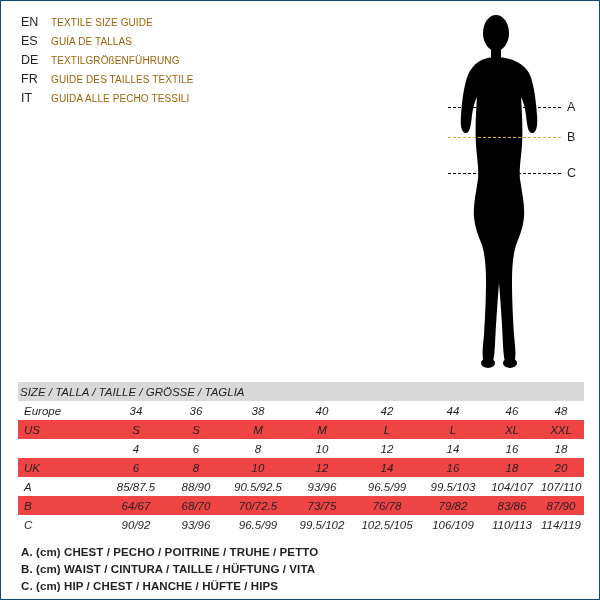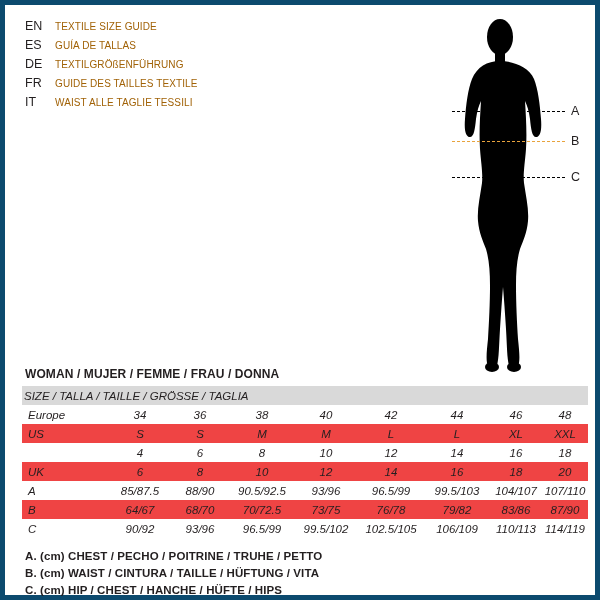--- a/index.html
+++ b/index.html
@@ -12,21 +12,21 @@
     background: #ffffff;
     font-family: "Liberation Sans", sans-serif;
     color: #231f20;
     overflow: hidden;
   }
   .page {
     position: relative;
     width: 600px;
     height: 600px;
     box-sizing: border-box;
-    border: 5px solid #0c4a6e;
+    border: 1px solid #0c4a6e;
     background: #ffffff;
   }
 
   
   .lang-block {
     position: absolute;
     left: 20px;
     top: 14px;
     width: 340px;
   }
@@ -152,21 +152,21 @@
     <div class="lang-row">
       <span class="lang-code">DE</span>
       <span class="lang-text">TEXTILGRÖßENFÜHRUNG</span>
     </div>
     <div class="lang-row">
       <span class="lang-code">FR</span>
       <span class="lang-text">GUIDE DES TAILLES TEXTILE</span>
     </div>
     <div class="lang-row">
       <span class="lang-code">IT</span>
-      <span class="lang-text">WAIST ALLE TAGLIE TESSILI</span>
+      <span class="lang-text">GUIDA ALLE PECHO TESSILI</span>
     </div>
   </div>
 
   <div class="figure-area">
     <svg class="figure-svg" width="150" height="360" viewBox="0 0 150 360">
       <g fill="#000000">
 
         <ellipse cx="75" cy="24" rx="13" ry="18"></ellipse>
 
         <rect x="70" y="39" width="10" height="12"></rect>
@@ -211,21 +211,20 @@
     <div class="measure-line" style="left:47px; top:98px; width:113px;"></div>
     <div class="measure-label" style="left:166px; top:91px;">A</div>
 
     <div class="measure-line amber" style="left:47px; top:128px; width:113px;"></div>
     <div class="measure-label" style="left:166px; top:121px;">B</div>
 
     <div class="measure-line" style="left:47px; top:164px; width:113px;"></div>
     <div class="measure-label" style="left:166px; top:157px;">C</div>
   </div>
 
-  <div class="woman-title">WOMAN / MUJER / FEMME / FRAU / DONNA</div>
 
   <table class="size-table">
     <colgroup>
       <col style="width:88px">
       <col style="width:60px">
       <col style="width:60px">
       <col style="width:64px">
       <col style="width:64px">
       <col style="width:66px">
       <col style="width:66px">

